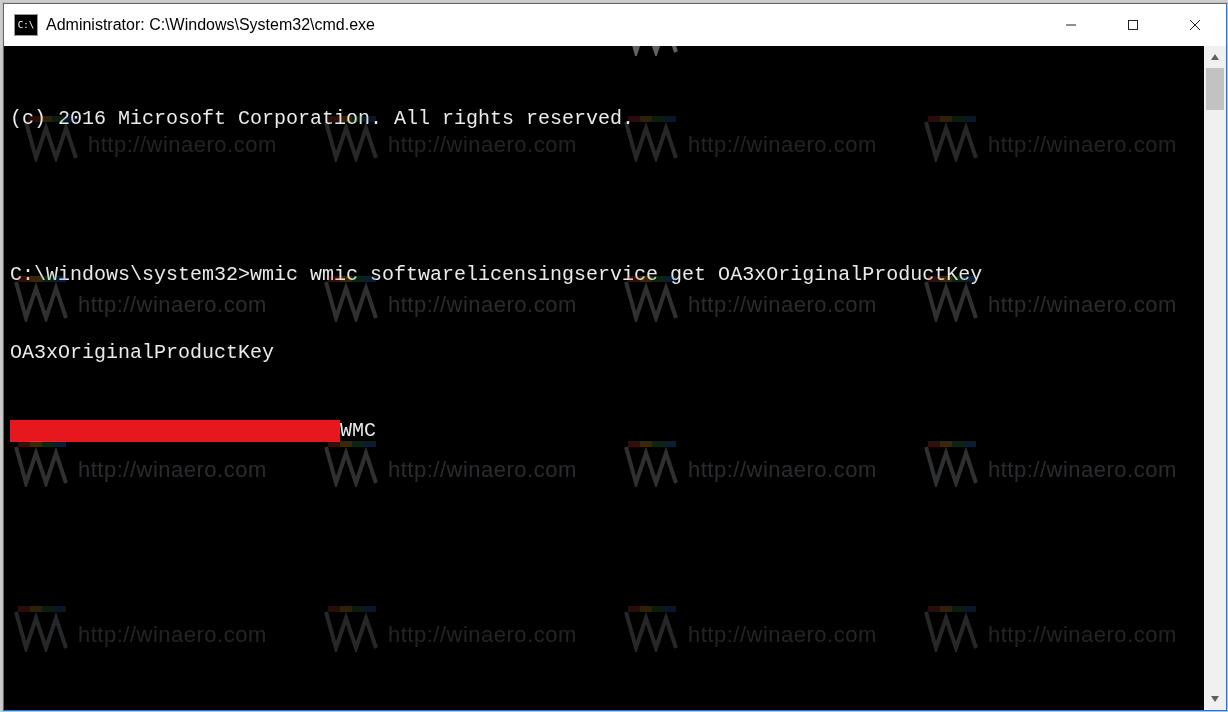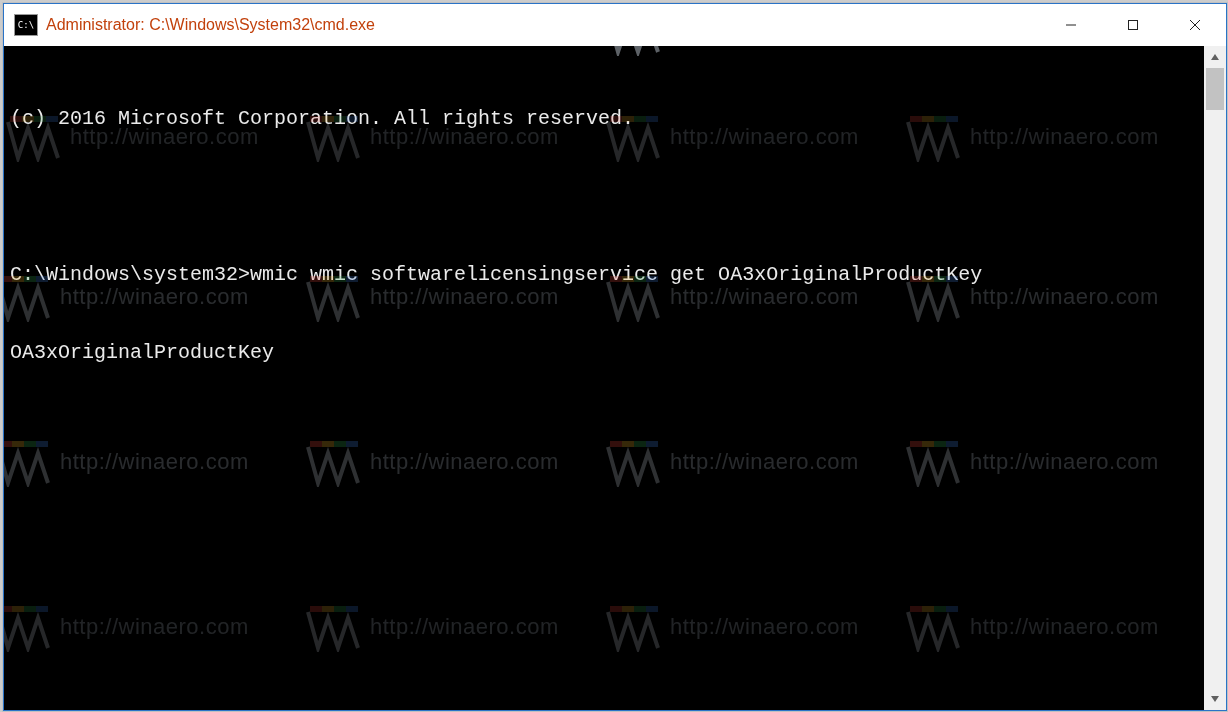--- a/index.html
+++ b/index.html
@@ -40,21 +40,21 @@
     border: 1px solid #999;
   }
   .titlebar .icon-box span {
     color: #fff;
     font-size: 9px;
     font-family: Consolas, monospace;
     line-height: 1;
   }
   .titlebar .title-text {
     font-size: 16px;
-    color: #c2410c;
+    color: #000000;
     flex: 1;
     white-space: nowrap;
   }
   .win-buttons {
     display: flex;
     height: 100%;
   }
   .win-btn {
     width: 62px;
     height: 100%;
@@ -130,23 +130,24 @@
 
   
   .watermarks {
     position: absolute;
     inset: 0;
     pointer-events: none;
   }
   .wm {
     position: absolute;
     display: flex;
-    align-items: center;
+    align-items: flex-end;
     opacity: 0.38;
     white-space: nowrap;
+    margin-left: 18px;
   }
   .wm.light { opacity: 0.18; }
   .wm.vlight { opacity: 0.22; }
   .wm .logo {
     width: 60px;
     height: 42px;
     margin-right: 6px;
     position: relative;
   }
   .wm .logo .bar {
@@ -207,20 +208,21 @@
     </div>
   </div>
 
   <div class="term-area">
 
     <div class="term-content">
       <div class="line">(c) 2016 Microsoft Corporation. All rights reserved.</div>
       <div class="line"></div>
       <div class="line"><span>C:\Windows\system32&gt;</span><span>wmic wmic softwarelicensingservice get OA3xOriginalProductKey</span></div>
       <div class="line">OA3xOriginalProductKey</div>
+      <div class="redact-line"><span class="redact"></span><span class="redact-suffix">WMC</span></div>
       <div class="line"></div>
       <div class="line"></div>
       
     </div>
 
     <div class="vscroll">
       <div class="arrow">
         <svg viewBox="0 0 10 10">
             <polygon points="5,2 9,8 1,8"></polygon>
           </svg>

